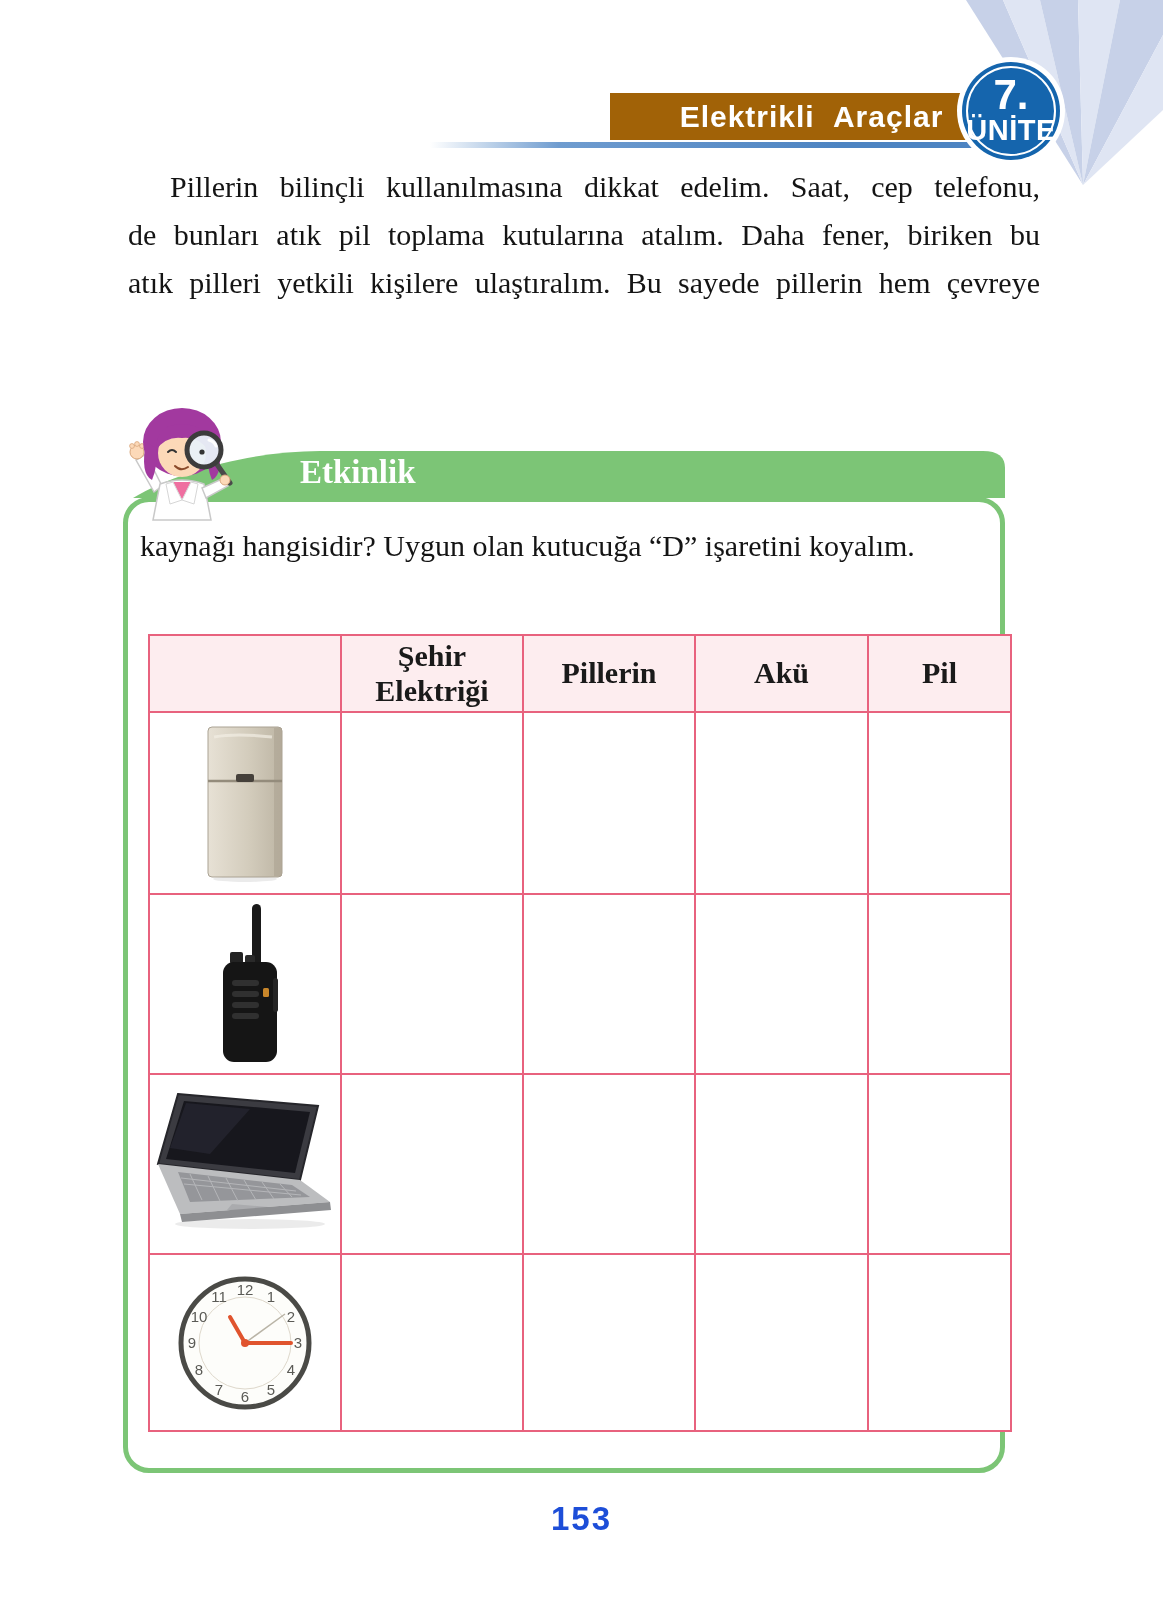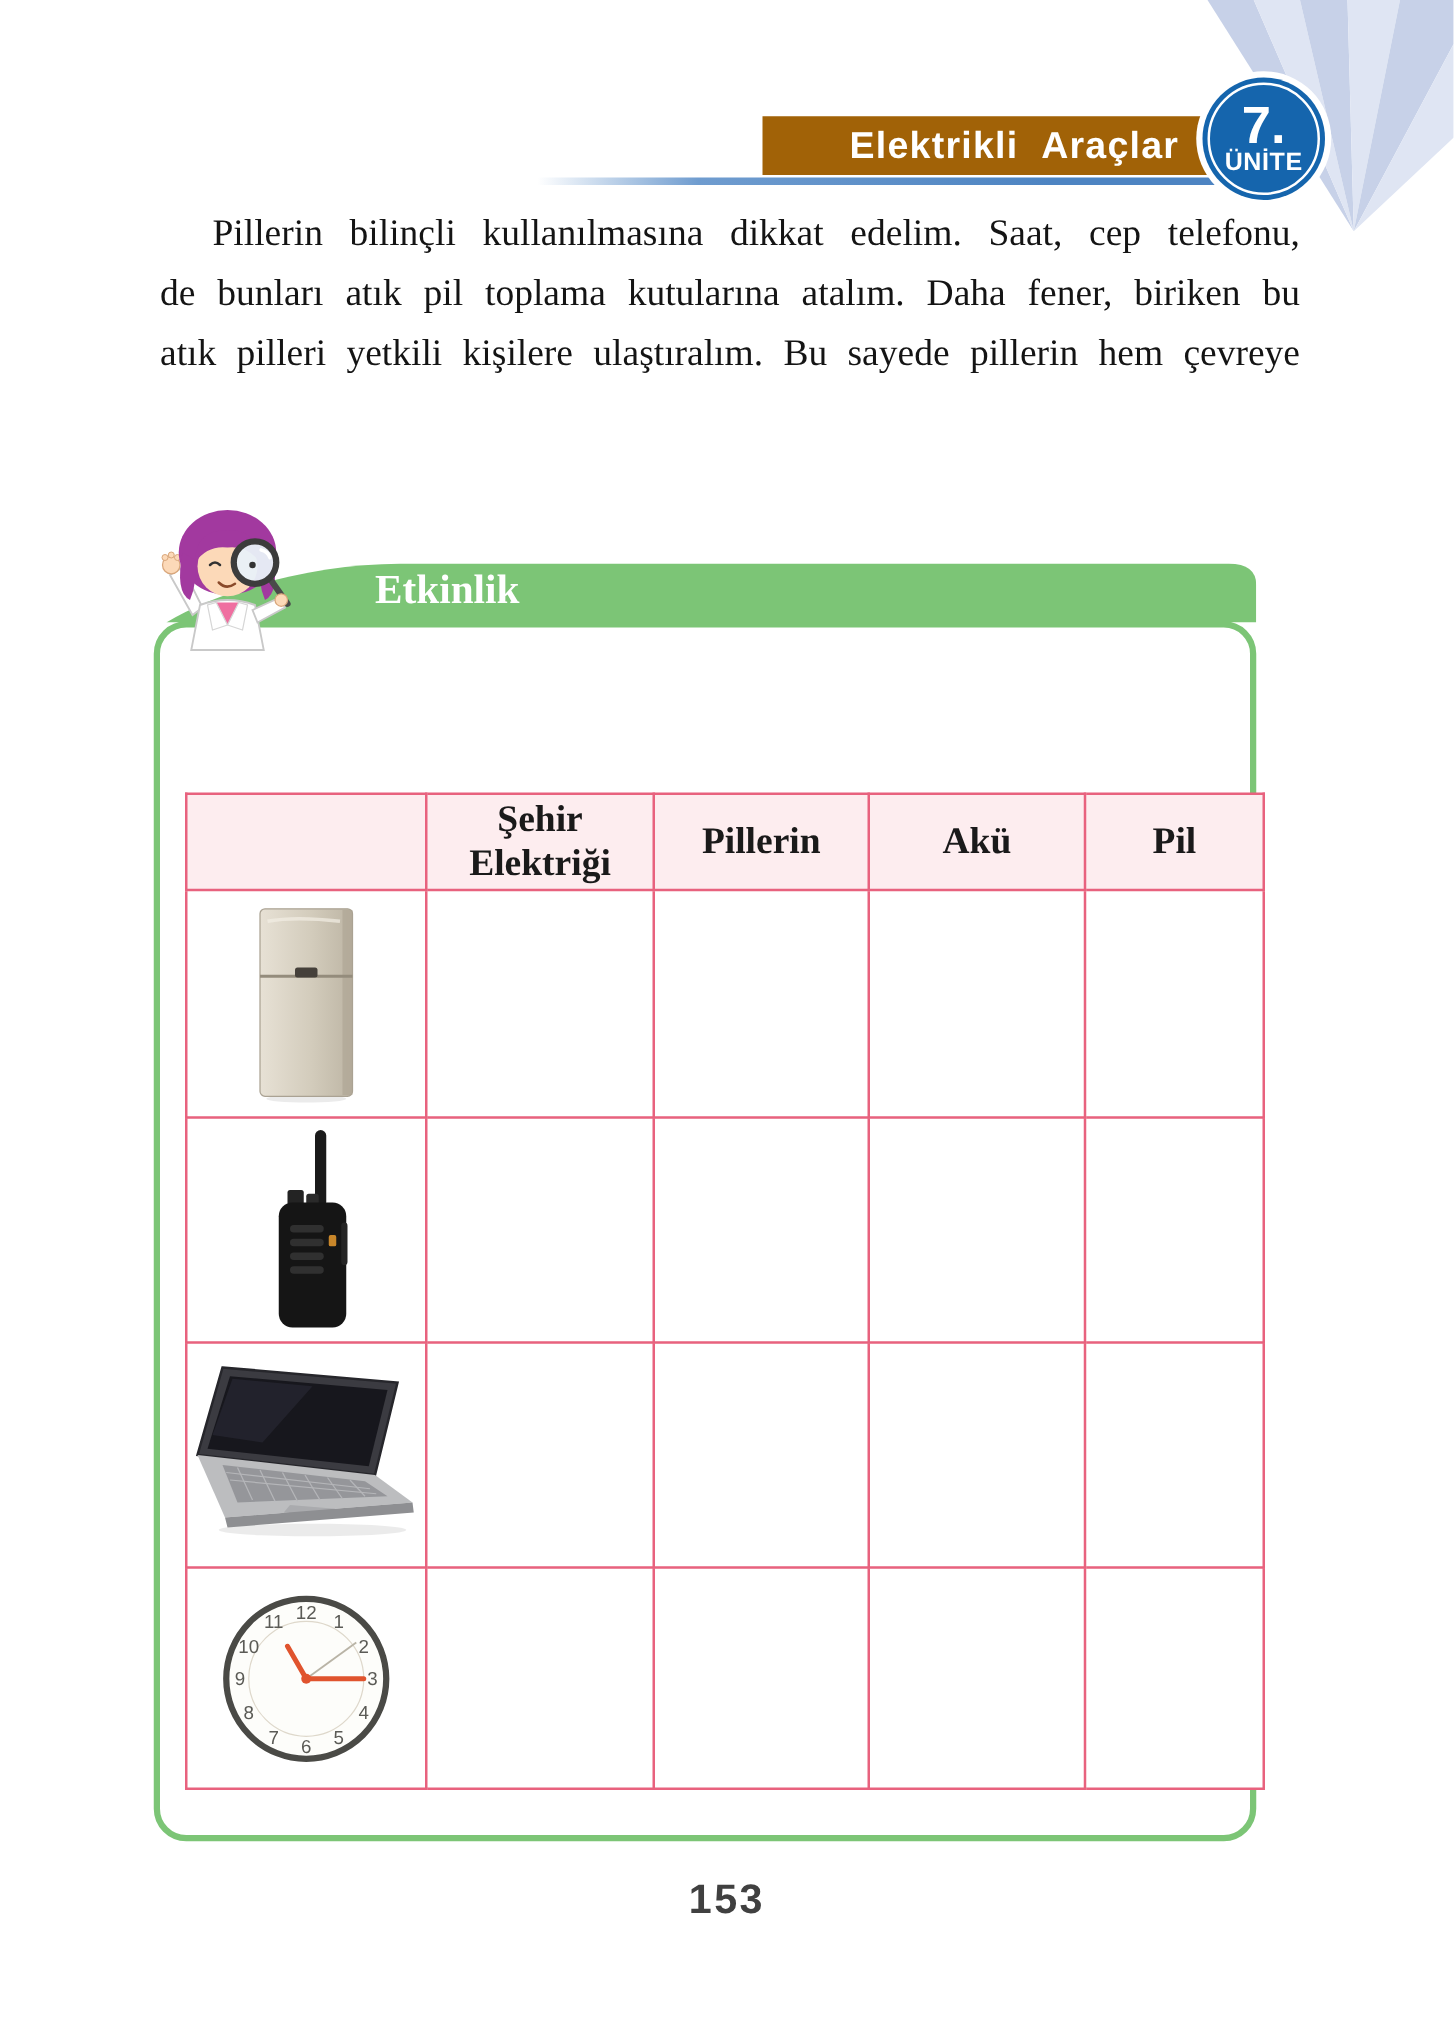--- a/index.html
+++ b/index.html
@@ -21,21 +21,21 @@
 
   
   .unit-circle { position:absolute; left:962px; top:62px; width:98px; height:98px;
     background:#1565ad; border-radius:50%; box-shadow:0 0 0 5px #ffffff; z-index:4;
     display:flex; flex-direction:column; align-items:center; justify-content:center; }
   .unit-circle::after { content:""; position:absolute; inset:4px; border:2.5px solid #fff;
     border-radius:50%; }
   .unit-circle .num { font-family:"Liberation Sans", sans-serif; font-weight:bold;
     color:#fff; font-size:42px; line-height:0.95; }
   .unit-circle .word { font-family:"Liberation Sans", sans-serif; font-weight:bold;
-    color:#fff; font-size:20px; letter-spacing:0.5px; }
+    color:#fff; font-size:29px; letter-spacing:0.5px; }
 
   
   .divider { position:absolute; left:430px; top:142px; width:585px; height:6px; z-index:2;
     background:linear-gradient(to right, rgba(111,156,207,0), #6f9ccf 22%, #4d84c2 70%, #4d84c2); }
 
   
   .intro { position:absolute; left:128px; top:163px; width:912px;
     font-size:30px; line-height:48px; }
   .intro .line { text-align:justify; text-align-last:justify; white-space:normal; }
   .intro .line.first { text-indent:42px; }
@@ -69,21 +69,21 @@
   .col-device { width:175px; } .col-sehir { width:182px; } .col-batarya { width:172px; }
   .col-aku { width:173px; } .col-pil { width:143px; }
   .row-header { height:77px; }
   .row-fridge { height:182px; } .row-walkie { height:180px; }
   .row-laptop { height:180px; } .row-clock { height:177px; }
   .device-cell svg { display:block; margin:0 auto; }
 
   
   .page-number { position:absolute; left:0; top:1500px; width:1163px; text-align:center;
     font-family:"Liberation Sans", sans-serif; font-weight:bold; font-size:33px;
-    color:#404040; letter-spacing:2px; }
+    color:#1d4ed8; letter-spacing:2px; }
 </style>
 </head>
 <body>
 
 <div class="page">
 
   <svg class="rays" viewBox="0 0 215 185">
     <polygon points="135,185 18,0 55,0" fill="#c7d1e8"></polygon>
     <polygon points="135,185 55,0 92,0" fill="#dfe5f3"></polygon>
     <polygon points="135,185 92,0 130,0" fill="#c7d1e8"></polygon>
@@ -145,20 +145,21 @@
   </svg>
 
   <svg class="activity-banner-svg" viewBox="0 0 880 50" preserveAspectRatio="none">
     <path d="M880 50 L880 20 Q880 3 858 3 L195 3 C130 3 55 22 8 50 Z" fill="#7cc576"></path>
   </svg>
   <div class="activity-banner-label">Etkinlik</div>
 
   <div class="activity-box"></div>
 
   <div class="question">
+    <div class="line last">kaynağı hangisidir? Uygun olan kutucuğa “D” işaretini koyalım.</div>
   </div>
 
   <table class="energy-table">
     <colgroup>
       <col class="col-device">
         <col class="col-sehir">
         <col class="col-batarya">
         <col class="col-aku">
         <col class="col-pil">
     </colgroup>

